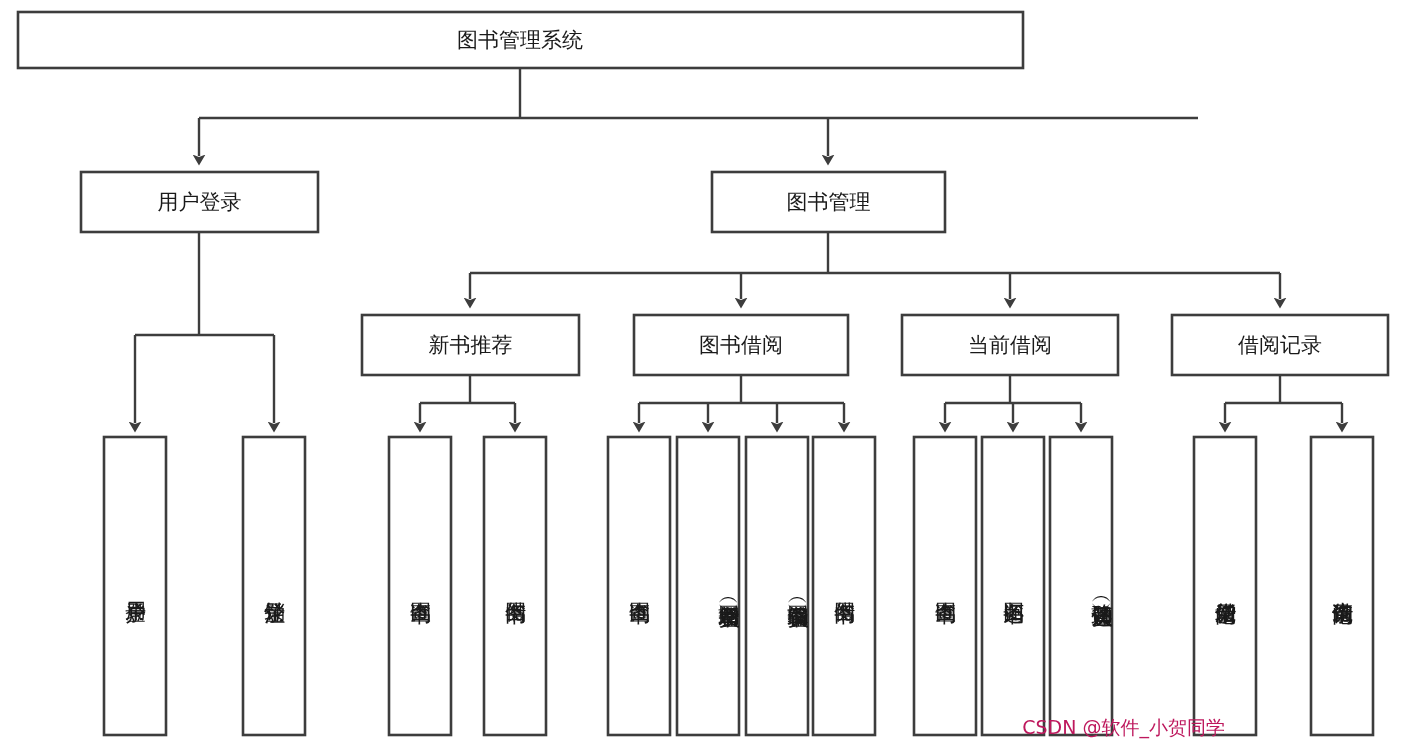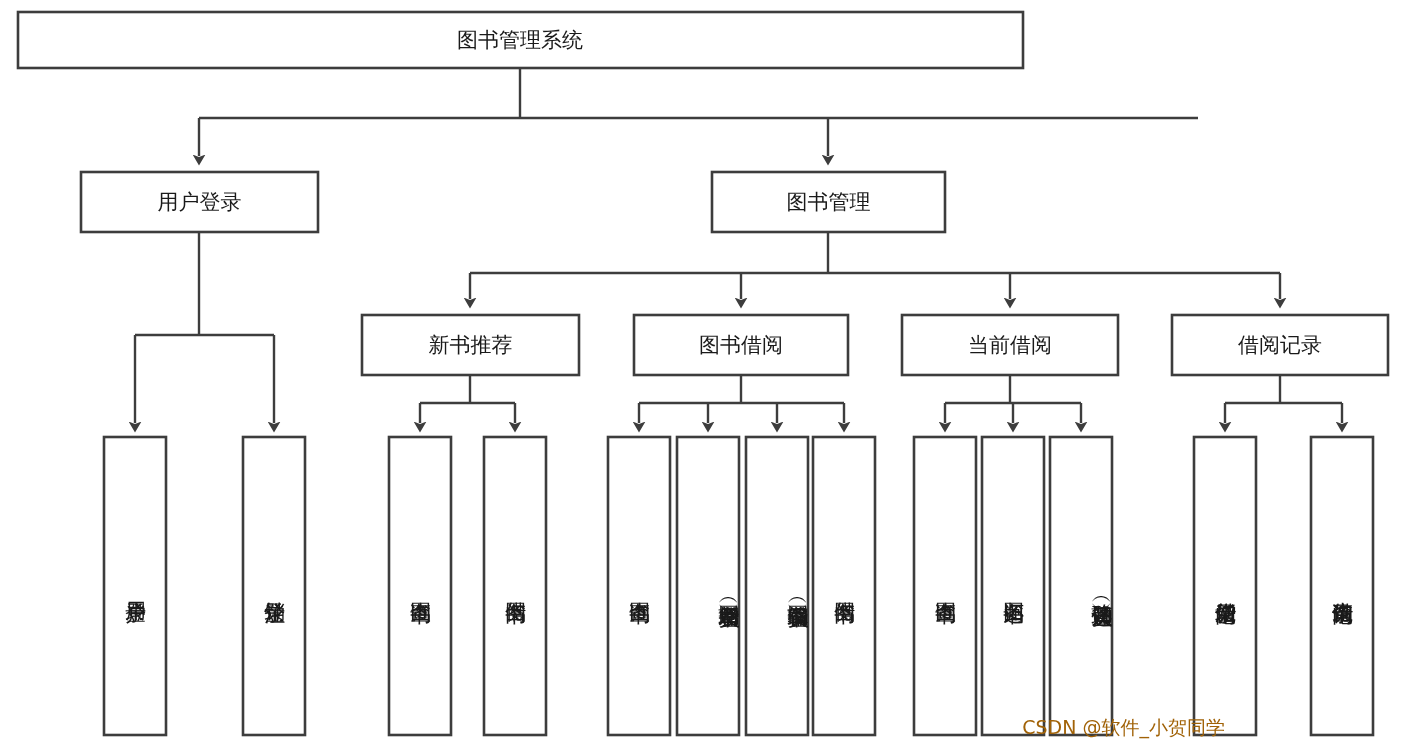--- a/index.html
+++ b/index.html
@@ -63,21 +63,21 @@
     text-align: center;
     white-space: nowrap;
     pointer-events: none;
   }
   #watermark {
     position: absolute;
     right: 8px;
     bottom: 6px;
     font-family: "DejaVu Sans", "Liberation Sans", sans-serif;
     font-size: 19px;
-    color: #a16207;
+    color: #be185d;
     white-space: nowrap;
     user-select: none;
   }
 </style>
 </head>
 <body>
 
 <div id="diagram-root">
 
   <svg class="flow" viewBox="0 0 1405 747">

